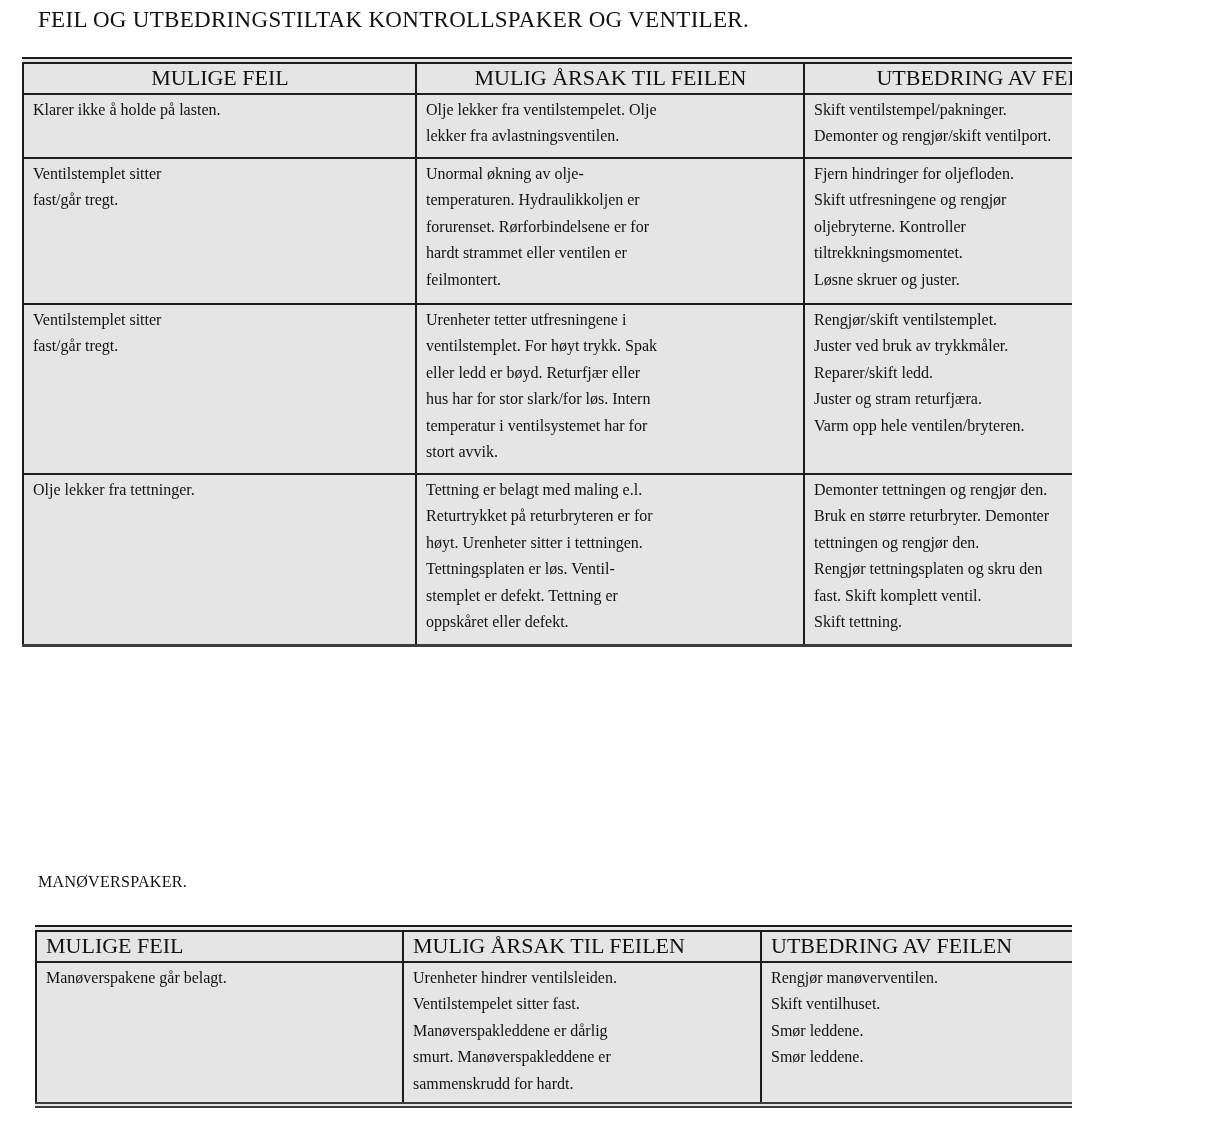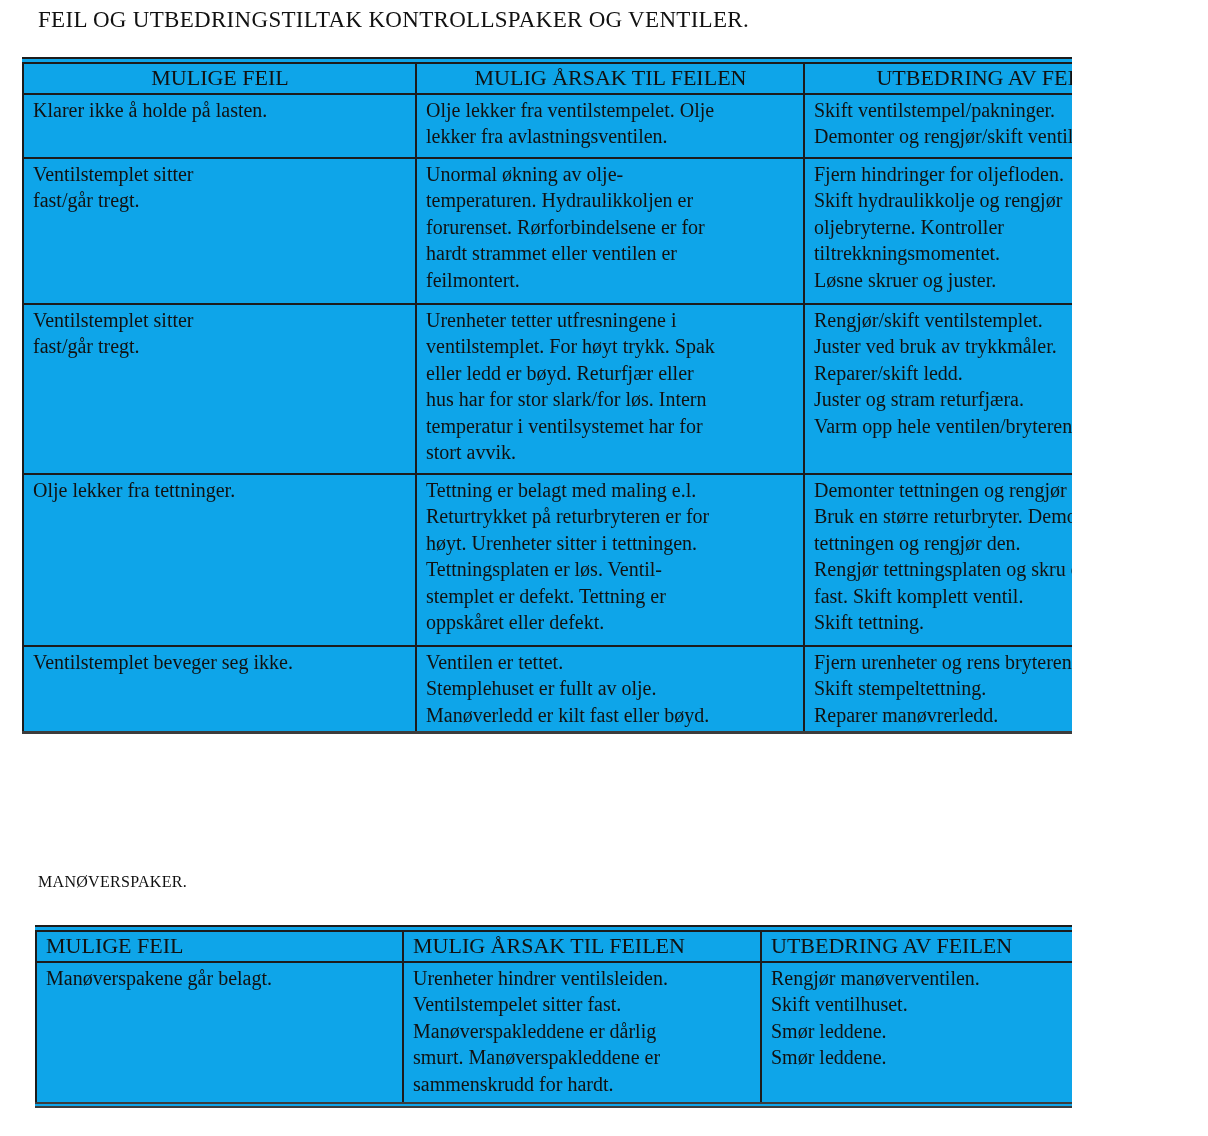--- a/index.html
+++ b/index.html
@@ -29,40 +29,40 @@
     left: 38px;
     top: 873px;
     font-size: 16px;
     letter-spacing: 0.3px;
     white-space: nowrap;
   }
   table.tbl {
     position: absolute;
     border-collapse: collapse;
     table-layout: fixed;
-    background: #0ea5e9;
+    background: #e5e5e5;
   }
   table.tbl-valves {
     left: 22px;
     top: 57px;
     width: 1166px;
     border-top: 7px double #1c1c1c;
     border-bottom: 3px solid #3c3c3c;
   }
   table.tbl-levers {
     left: 35px;
     top: 925px;
     width: 1133px;
     border-top: 7px double #1c1c1c;
     border-bottom: 6px double #3c3c3c;
   }
   .tbl th, .tbl td {
     border: 2px solid #1c1c1c;
     vertical-align: top;
-    font-size: 20px;
+    font-size: 16px;
     line-height: 26.5px;
     font-weight: normal;
     padding: 2px 8px 3px 9px;
     white-space: pre-line;
     overflow: hidden;
   }
   .tbl-valves th {
     text-align: center;
     height: 24px;
     font-size: 22px;
@@ -115,21 +115,21 @@
       </tr>
       <tr class="r2">
         <td>Ventilstemplet sitter
 fast/går tregt.</td>
         <td>Unormal økning av olje-
 temperaturen. Hydraulikkoljen er
 forurenset. Rørforbindelsene er for
 hardt strammet eller ventilen er
 feilmontert.</td>
         <td>Fjern hindringer for oljefloden.
-Skift hydraulikkolje og rengjør
+Skift utfresningene og rengjør
 oljebryterne. Kontroller
 tiltrekkningsmomentet.
 Løsne skruer og juster.</td>
       </tr>
       <tr class="r3">
         <td>Ventilstemplet sitter
 fast/går tregt.</td>
         <td>Urenheter tetter utfresningene i
 ventilstemplet. For høyt trykk. Spak
 eller ledd er bøyd. Returfjær eller
@@ -149,29 +149,20 @@
 høyt. Urenheter sitter i tettningen.
 Tettningsplaten er løs. Ventil-
 stemplet er defekt. Tettning er
 oppskåret eller defekt.</td>
         <td>Demonter tettningen og rengjør den.
 Bruk en større returbryter. Demonter
 tettningen og rengjør den.
 Rengjør tettningsplaten og skru den
 fast. Skift komplett ventil.
 Skift tettning.</td>
-      </tr>
-      <tr class="r5">
-        <td>Ventilstemplet beveger seg ikke.</td>
-        <td>Ventilen er tettet.
-Stemplehuset er fullt av olje.
-Manøverledd er kilt fast eller bøyd.</td>
-        <td>Fjern urenheter og rens bryteren.
-Skift stempeltettning.
-Reparer manøvrerledd.</td>
       </tr>
     </tbody>
   </table>
 
   <div class="section-heading">MANØVERSPAKER.</div>
 
   <table class="tbl tbl-levers">
     <colgroup>
       <col style="width:367px">
       <col style="width:358px">

